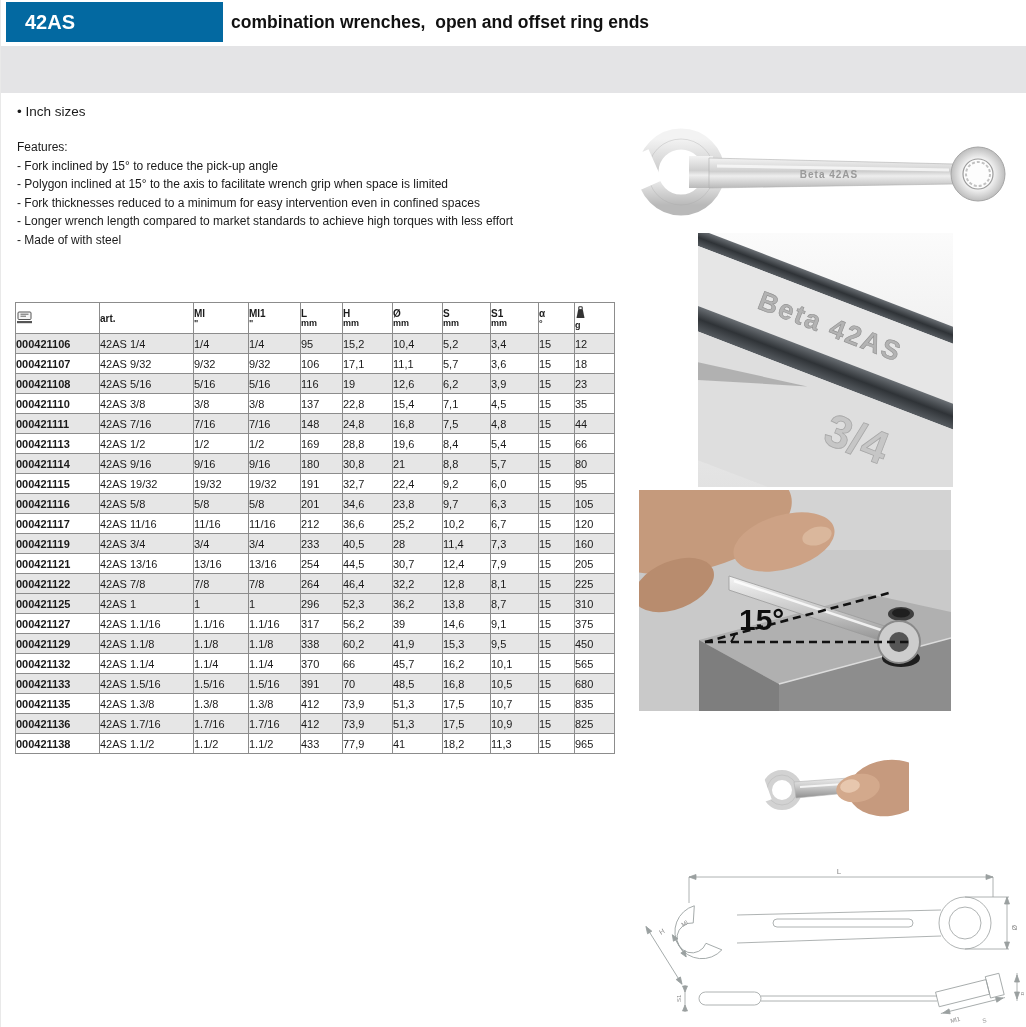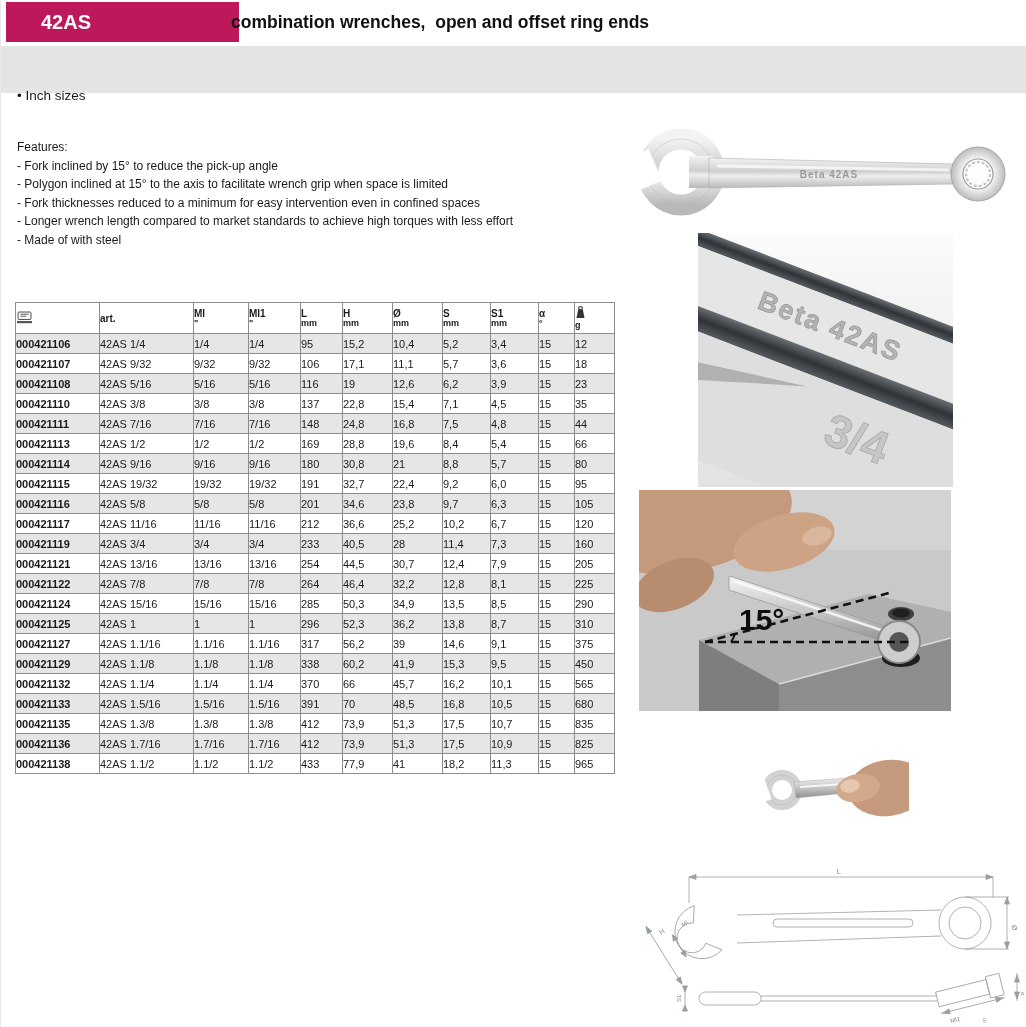--- a/index.html
+++ b/index.html
@@ -1,25 +1,25 @@
 <!DOCTYPE html>
 <html><head>
 <meta charset="utf-8">
 <style>
   html,body{margin:0;padding:0;background:#fff;}
   #page{position:relative;width:1026px;height:1027px;background:#fff;overflow:hidden;
         font-family:"Liberation Sans", sans-serif;color:#1a1a1a;border-left:1px solid #e9e9e9;}
   
-  #code-box{position:absolute;left:5px;top:2px;width:198px;height:40px;background:#be185d;
-            color:#fff;font-size:20px;font-weight:bold;line-height:40px;padding-left:35px;}
+  #code-box{position:absolute;left:5px;top:2px;width:198px;height:40px;background:#0369a1;
+            color:#fff;font-size:20px;font-weight:bold;line-height:40px;padding-left:19px;}
   #page-title{position:absolute;left:230px;top:2px;height:40px;line-height:40px;
               font-size:17.5px;font-weight:bold;white-space:pre;color:#111;text-align:center;}
   #gray-band{position:absolute;left:0;top:46px;width:1026px;height:47px;background:#E4E4E6;}
   
-  #inch-sizes{position:absolute;left:16px;top:88px;font-size:13.5px;}
+  #inch-sizes{position:absolute;left:16px;top:104px;font-size:13.5px;}
   #features{position:absolute;left:16px;top:138px;width:560px;font-size:12px;line-height:18.6px;}
   
   #spec-table{position:absolute;left:14px;top:302px;border-collapse:collapse;table-layout:fixed;
               font-size:11px;text-align:left;}
   #spec-table th,#spec-table td{border:1px solid #8C8C8C;padding:0;vertical-align:middle;overflow:hidden;}
   #spec-table th{height:30px;font-size:10px;font-weight:bold;background:#fff;}
   #spec-table td{height:19px;font-weight:normal;}
   #spec-table td.code{font-weight:bold;}
   #spec-table tr.stripe td{background:#E6E6E6;}
   .h-unit{font-weight:bold;font-size:9px;line-height:9px;}
@@ -284,33 +284,20 @@
           <td>42AS 7/8</td>
           <td>7/8</td>
           <td>7/8</td>
           <td>264</td>
           <td>46,4</td>
           <td>32,2</td>
           <td>12,8</td>
           <td>8,1</td>
           <td>15</td>
           <td>225</td>
-        </tr>
-        <tr>
-          <td class="code">000421124</td>
-          <td>42AS 15/16</td>
-          <td>15/16</td>
-          <td>15/16</td>
-          <td>285</td>
-          <td>50,3</td>
-          <td>34,9</td>
-          <td>13,5</td>
-          <td>8,5</td>
-          <td>15</td>
-          <td>290</td>
         </tr>
         <tr class="stripe">
           <td class="code">000421125</td>
           <td>42AS 1</td>
           <td>1</td>
           <td>1</td>
           <td>296</td>
           <td>52,3</td>
           <td>36,2</td>
           <td>13,8</td>

